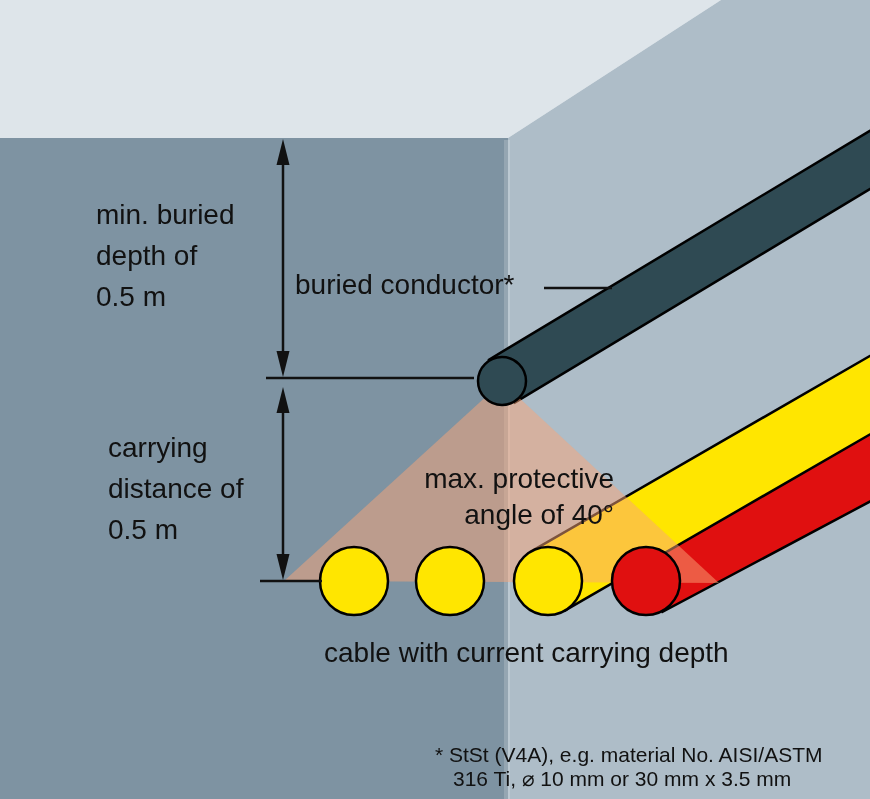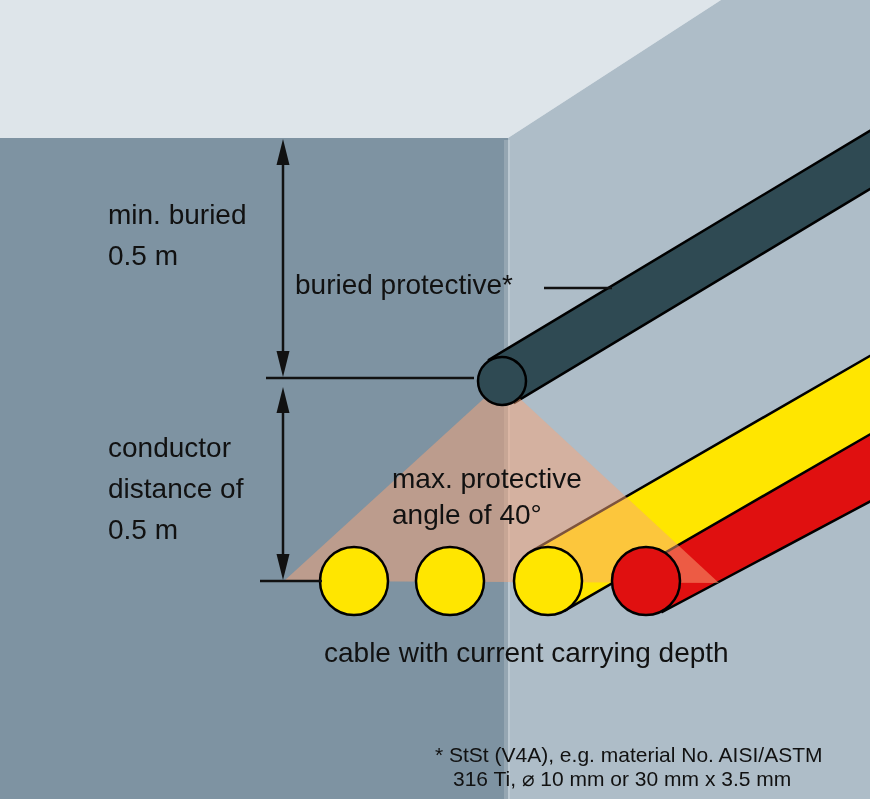--- a/index.html
+++ b/index.html
@@ -6,24 +6,24 @@
   .stage{
     position:relative;
     width:870px;height:799px;
     overflow:hidden;
     font-family:"Liberation Sans","DejaVu Sans",sans-serif;
     color:#111111;
   }
   .stage svg{position:absolute;left:0;top:0;}
   .lbl{position:absolute;white-space:nowrap;color:#111;}
   .lbl-main{font-size:28px;line-height:41px;}
-  #min-depth{left:108px;top:194px;}
+  #min-depth{left:96px;top:194px;}
   #buried-conductor{left:295px;top:264px;}
   #preferred-distance{left:108px;top:427px;}
-  #protective-angle{left:392px;top:461px;width:222px;text-align:left;line-height:36px;}
+  #protective-angle{left:392px;top:461px;width:222px;text-align:right;line-height:36px;}
   #cable-label{left:324px;top:632px;}
   .lbl-foot{font-size:21px;line-height:24px;text-align:right;}
   #footnote-1{left:435px;top:743px;}
   #footnote-2{left:453px;top:767px;}
   .outlined{stroke:#000;stroke-width:2.5px;}
   .dim{stroke:#111;stroke-width:2.5px;fill:none;}
   .dimhead{fill:#111;stroke:none;}
 </style>
 </head>
 <body>
@@ -71,27 +71,28 @@
       <polygon class="dimhead" points="283,387 276.5,413 289.5,413"></polygon>
       <polygon class="dimhead" points="283,580 276.5,554 289.5,554"></polygon>
       <line class="dim" x1="260" y1="581" x2="322" y2="581"></line>
     </g>
 
     <line class="dim" x1="544" y1="288" x2="612" y2="288"></line>
   </svg>
 
   <div class="lbl lbl-main" id="min-depth">
     <div>min. buried</div>
+    <div>depth of</div>
     <div>0.5 m</div>
   </div>
 
-  <div class="lbl lbl-main" id="buried-conductor">buried protective*</div>
+  <div class="lbl lbl-main" id="buried-conductor">buried conductor*</div>
 
   <div class="lbl lbl-main" id="preferred-distance">
-    <div>conductor</div>
+    <div>carrying</div>
     <div>distance of</div>
     <div>0.5 m</div>
   </div>
 
   <div class="lbl lbl-main" id="protective-angle">
     <div>max. protective</div>
     <div>angle of 40°</div>
   </div>
 
   <div class="lbl lbl-main" id="cable-label">cable with current carrying depth</div>

